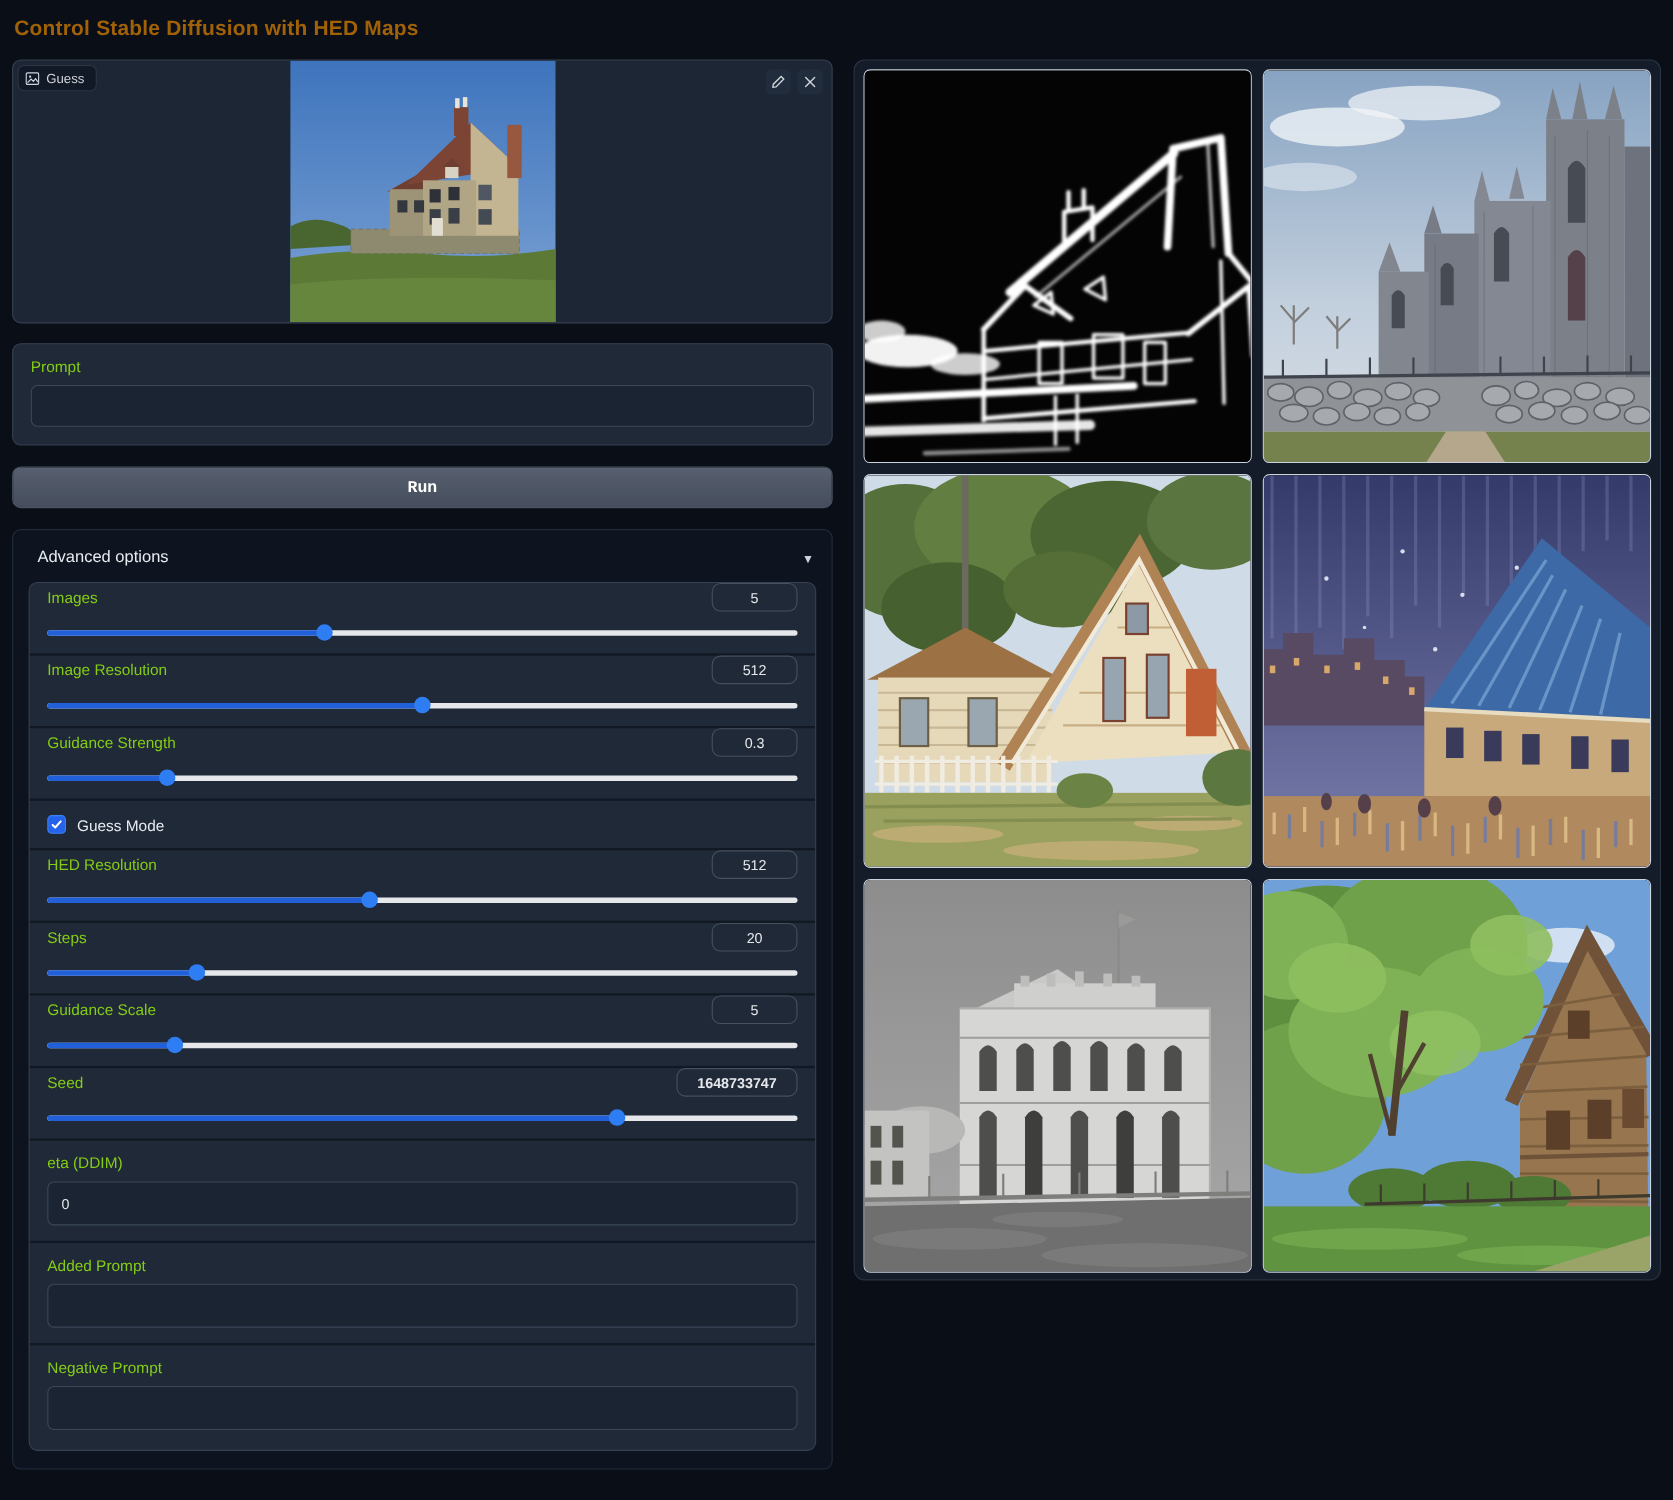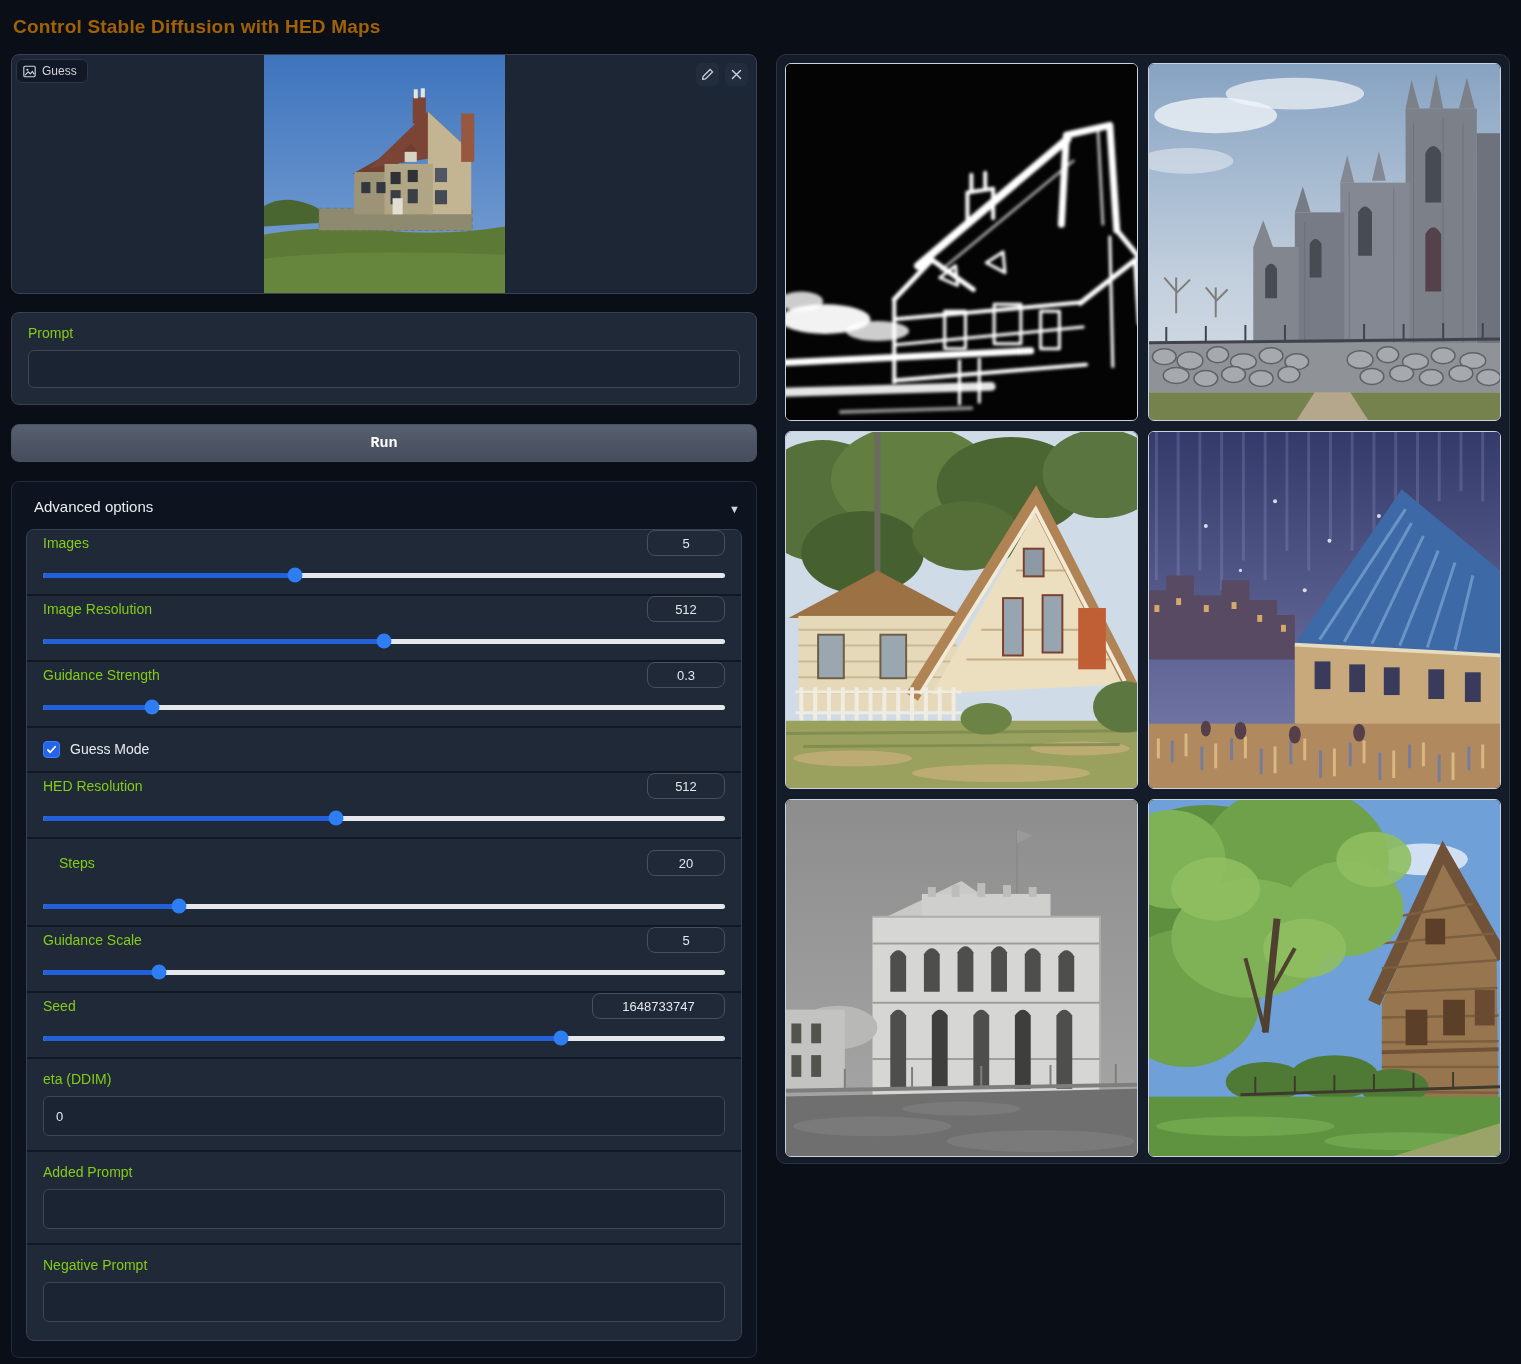--- a/index.html
+++ b/index.html
@@ -59,27 +59,27 @@
   .acc-caret { font-size:11px; color:#cbd5e1; }
   .form { margin-top:14px; background:#1f2937; border:1px solid #374151; border-radius:8px; overflow:hidden; }
   .row { padding:0 16px 11px; }
   .row + .row { border-top:2px solid #111723; }
   .row-head { display:flex; align-items:center; justify-content:space-between; }
   .num-box {
     height:26px; width:78px; text-align:center; background:transparent;
     border:1px solid #46505f; border-radius:8px; color:#e5e7eb; font-size:13px;
     font-family:"Liberation Sans", sans-serif; outline:none;
   }
-  .num-box.wide { width:133px; }
+  .num-box.wide { width:110px;font-weight:bold; }
   .slider { margin-top:12px; position:relative; height:15px; cursor:pointer; }
   .sl-track { position:absolute; top:5px; left:0; right:0; height:5px; background:#e5e7eb; border-radius:3px; }
   .sl-fill { position:absolute; top:5px; left:0; height:5px; background:#2160d8; border-radius:3px 0 0 3px; }
   .sl-thumb { position:absolute; top:7px; width:15px; height:15px; border-radius:50%; background:#2e7df2; transform:translate(-50%,-50%); }
 
-  .checkbox-row { display:flex; gap:10px; padding:13px 16px; }
+  .checkbox-row { display:flex; align-items:center; gap:10px; padding:13px 16px; }
   .checkbox { width:17px; height:17px; border-radius:4px; background:#2563eb; border:1px solid #3b82f6;
     display:flex; align-items:center; justify-content:center; cursor:pointer; }
   .checkbox svg { width:11px; height:11px; }
   .checkbox-label { font-size:14px; color:#e8ebf0; }
 
   .input-row { padding:12px 16px 14px; }
   .input-row .textbox { height:40px; }
 
   
   .gallery { background:#151c29; border:1px solid #2a3443; border-radius:10px; padding:8px; height:1110px; }
@@ -223,21 +223,21 @@
             </div>
             <div class="slider">
               <div class="sl-track"></div>
               <div class="sl-fill" style="width: 43%;"></div>
               <div class="sl-thumb" style="left: 43%;"></div>
             </div>
           </div>
 
           <div class="row">
             <div class="row-head">
-              <span class="field-label" style="margin:16px">Steps</span>
+              <span class="field-label" style="margin:0">Steps</span>
               <input class="num-box" value="20" style="">
             </div>
             <div class="slider">
               <div class="sl-track"></div>
               <div class="sl-fill" style="width: 20%;"></div>
               <div class="sl-thumb" style="left: 20%;"></div>
             </div>
           </div>
 
           <div class="row">

